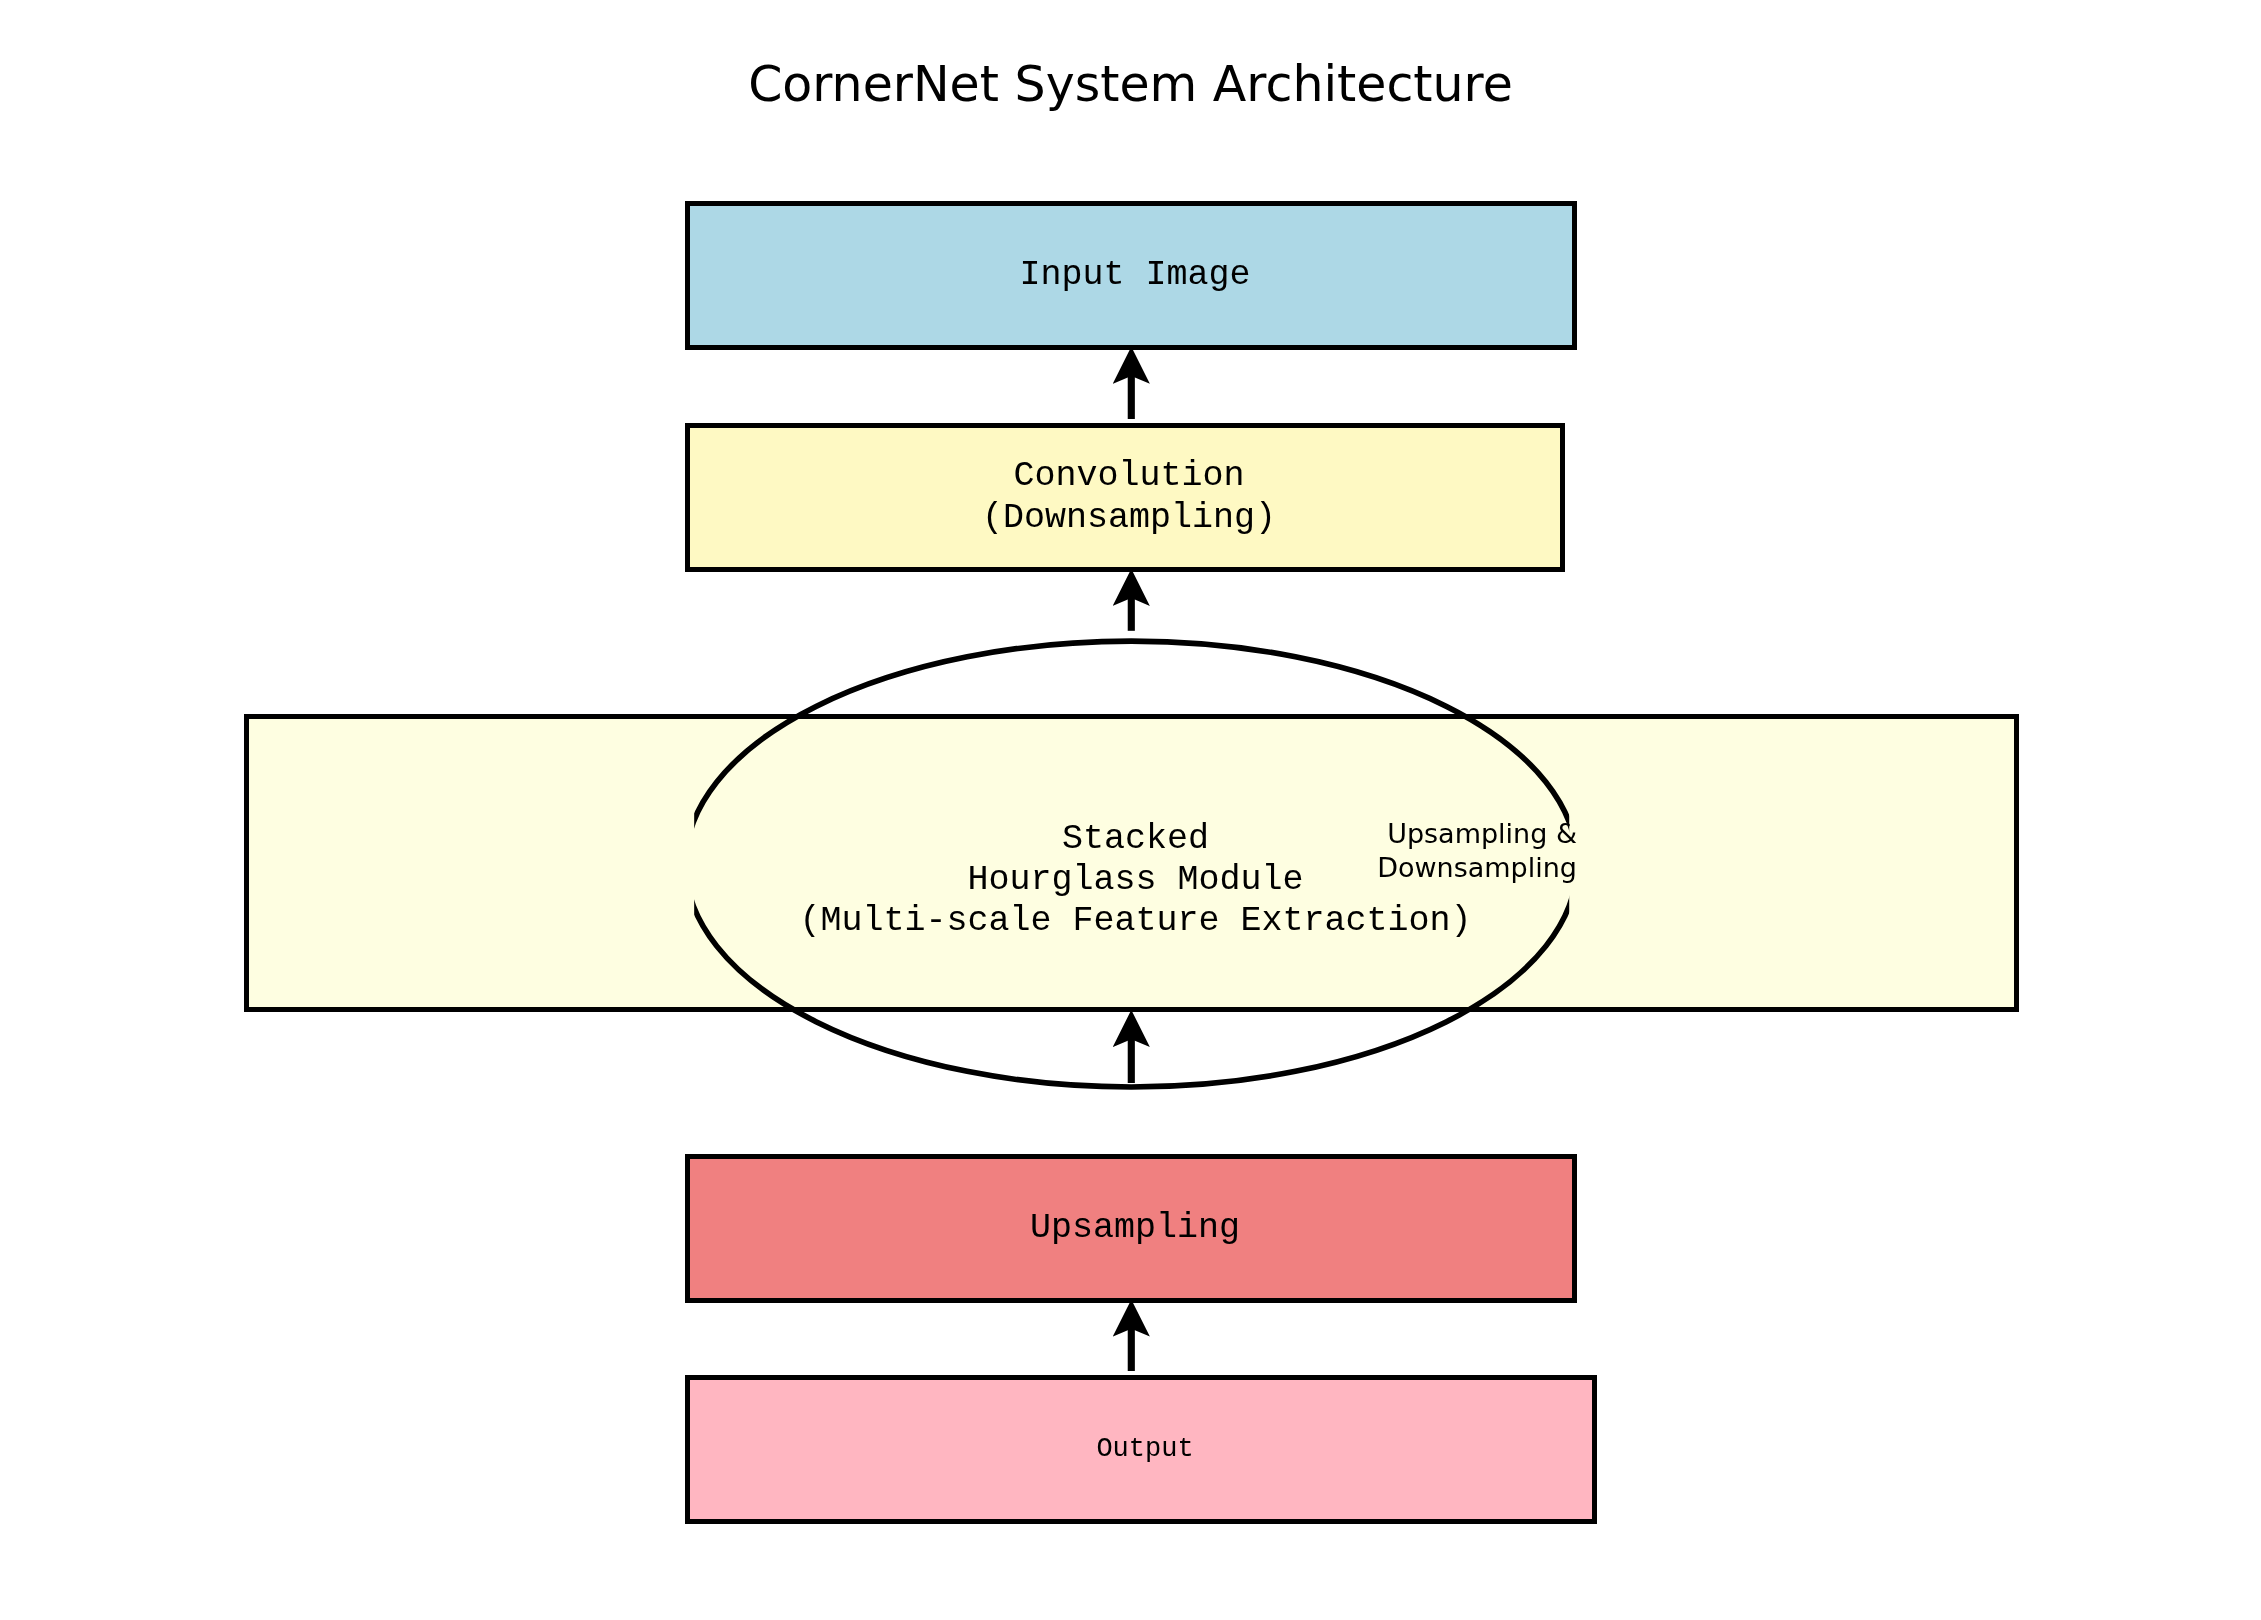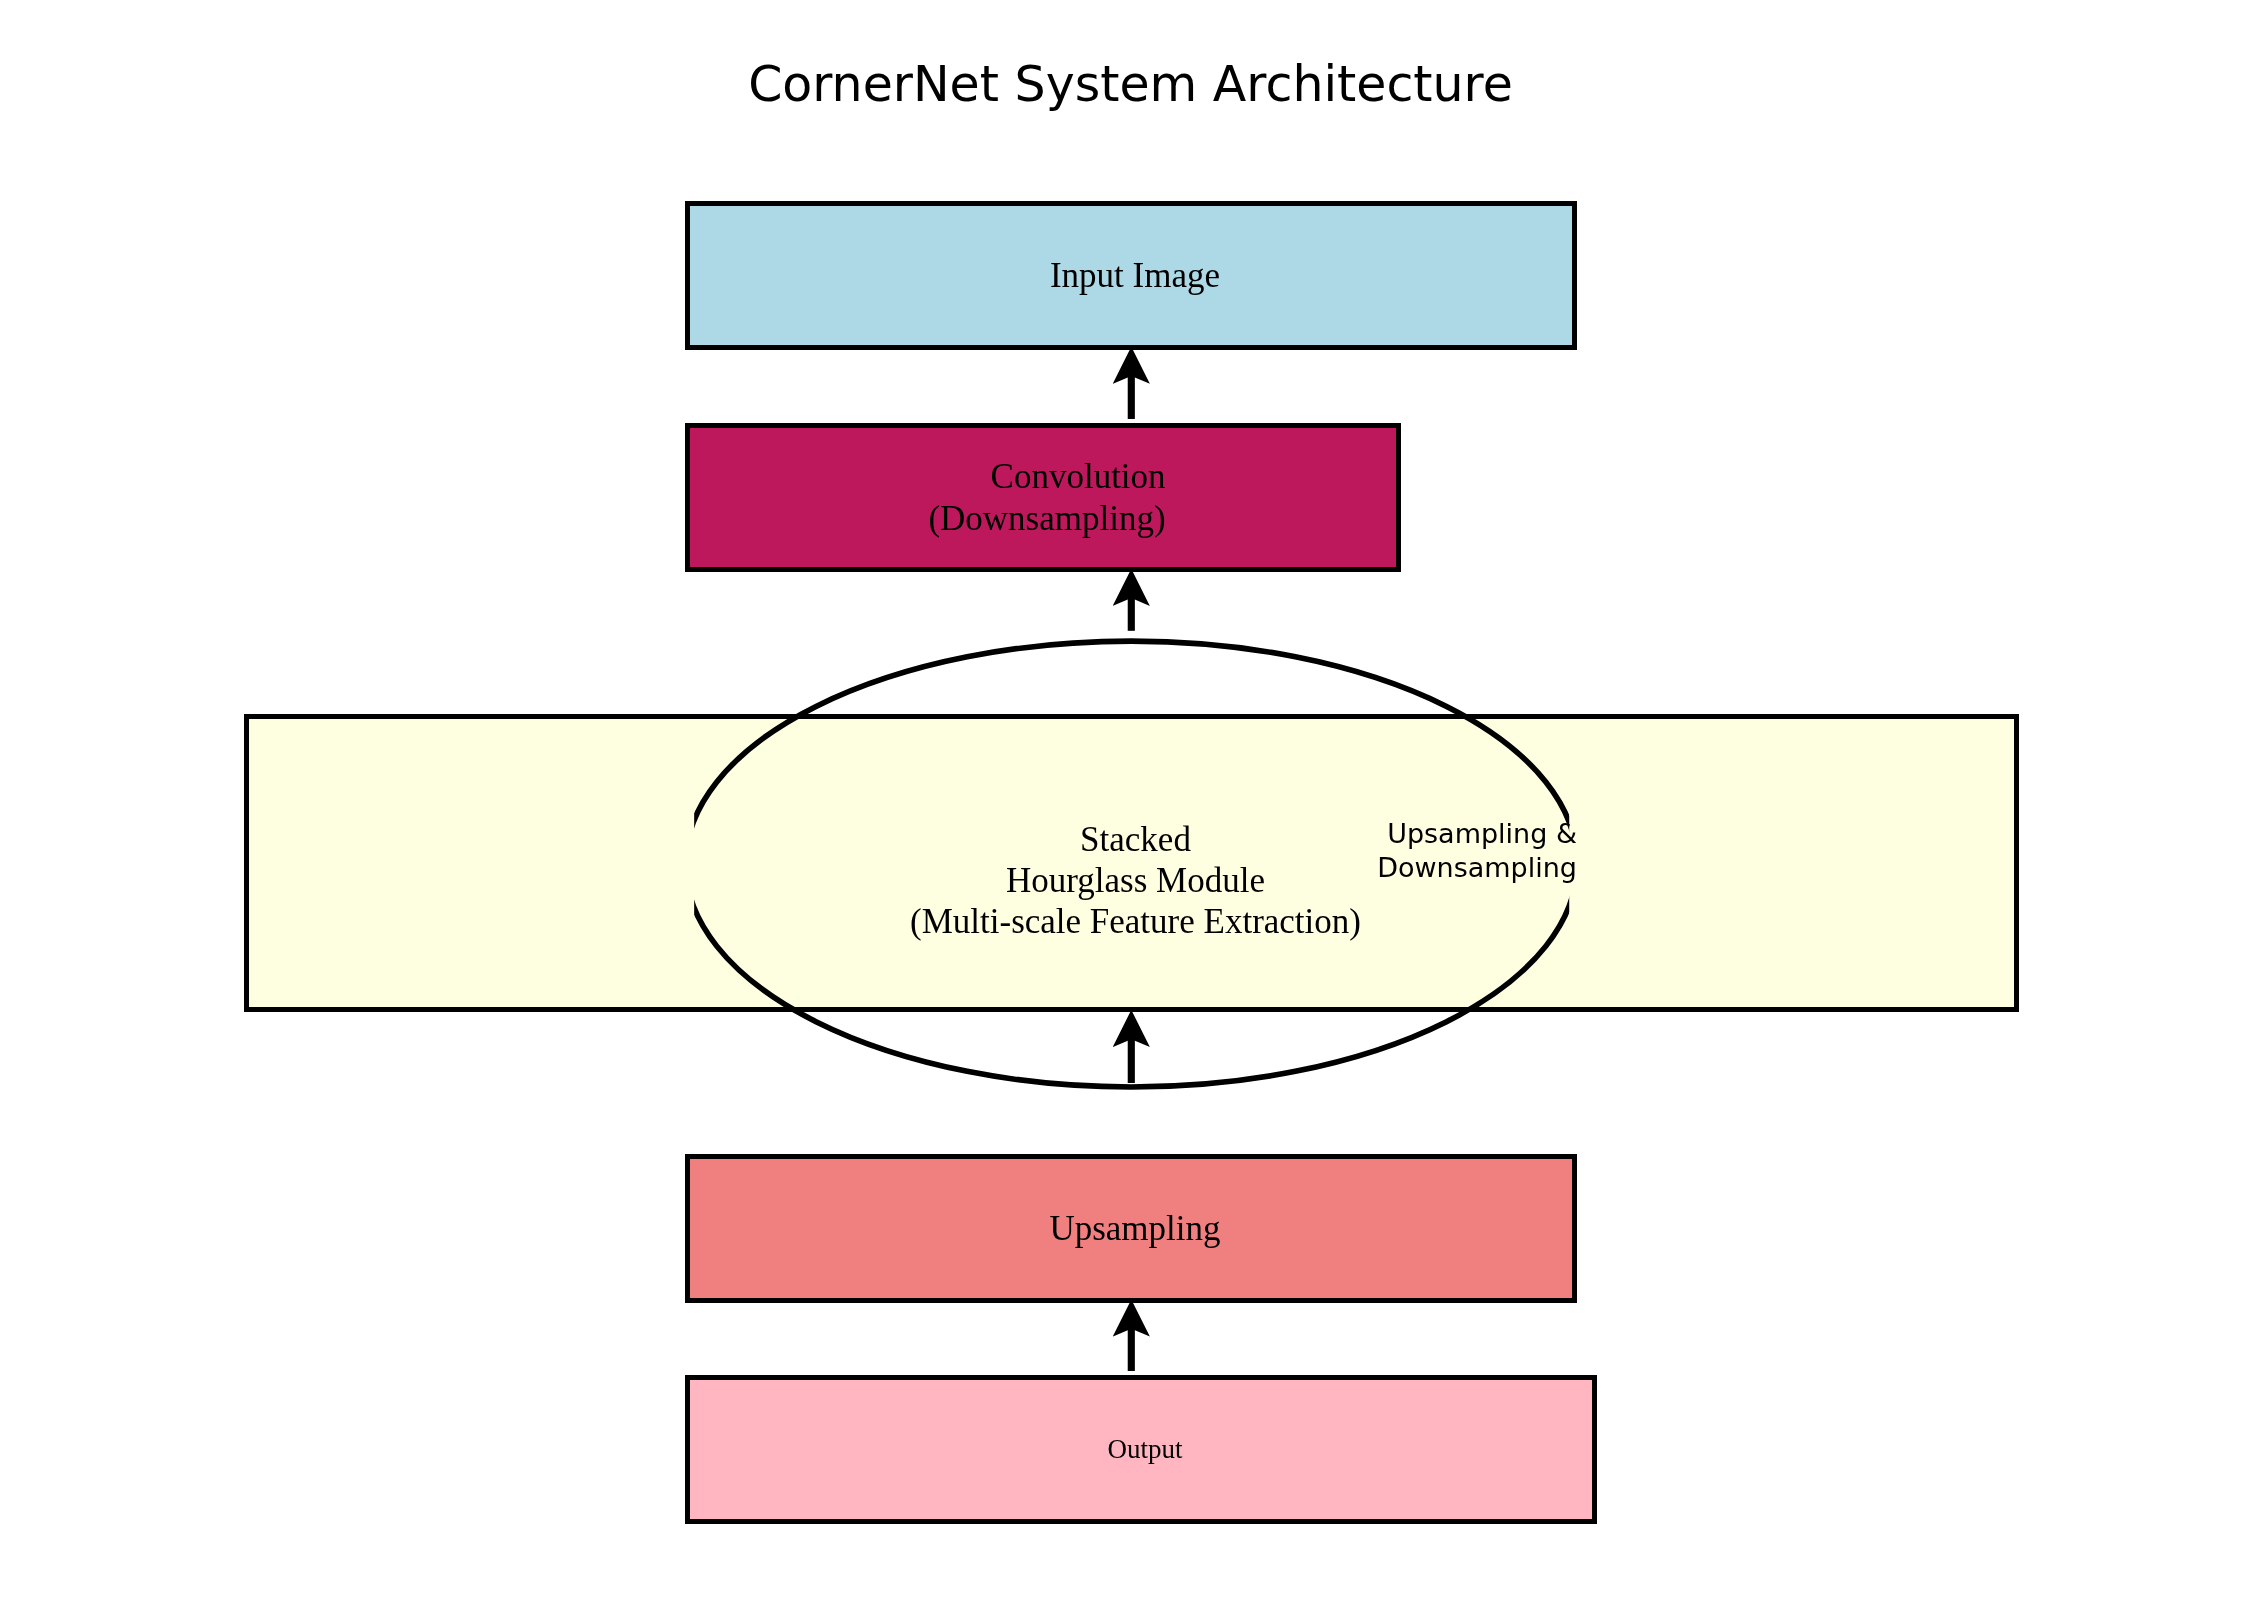--- a/index.html
+++ b/index.html
@@ -36,26 +36,26 @@
     position: absolute;
     box-sizing: border-box;
     border: 5.6px solid #000000;
     display: flex;
     align-items: center;
     justify-content: center;
     text-align: center;
     color: #000000;
     line-height: 1.18;
     white-space: pre-line;
-    font-family: Liberation Serif, serif;
+    font-family: Liberation Mono, monospace;
     padding-left: 8px;
   }
 
   #box-input      { left: 685px;  top: 201px;  width: 892px; height: 149px; background: #add8e6; font-size: 35px; }
-  #box-conv       { left: 685px;  top: 423px;  width: 716px; height: 149px; background: #be185d; font-size: 35px; text-align: right; }
+  #box-conv       { left: 685px;  top: 423px;  width: 880px; height: 149px; background: #fef9c3; font-size: 35px; }
   #box-hourglass  { left: 244px;  top: 714px;  width: 1775px; height: 298px; background: #fefee1; font-size: 35px; }
   #box-upsample   { left: 685px;  top: 1154px; width: 892px; height: 149px; background: #f08080; font-size: 35px; align-items: center; }
   #box-output     { left: 685px;  top: 1375px; width: 912px; height: 149px; background: #ffb6c1; font-size: 27px; }
 
   
   #box-hourglass .node-label { position: relative; z-index: 3; margin-top: 35px; }
 
   
   #ellipse-layer {
     position: absolute;

